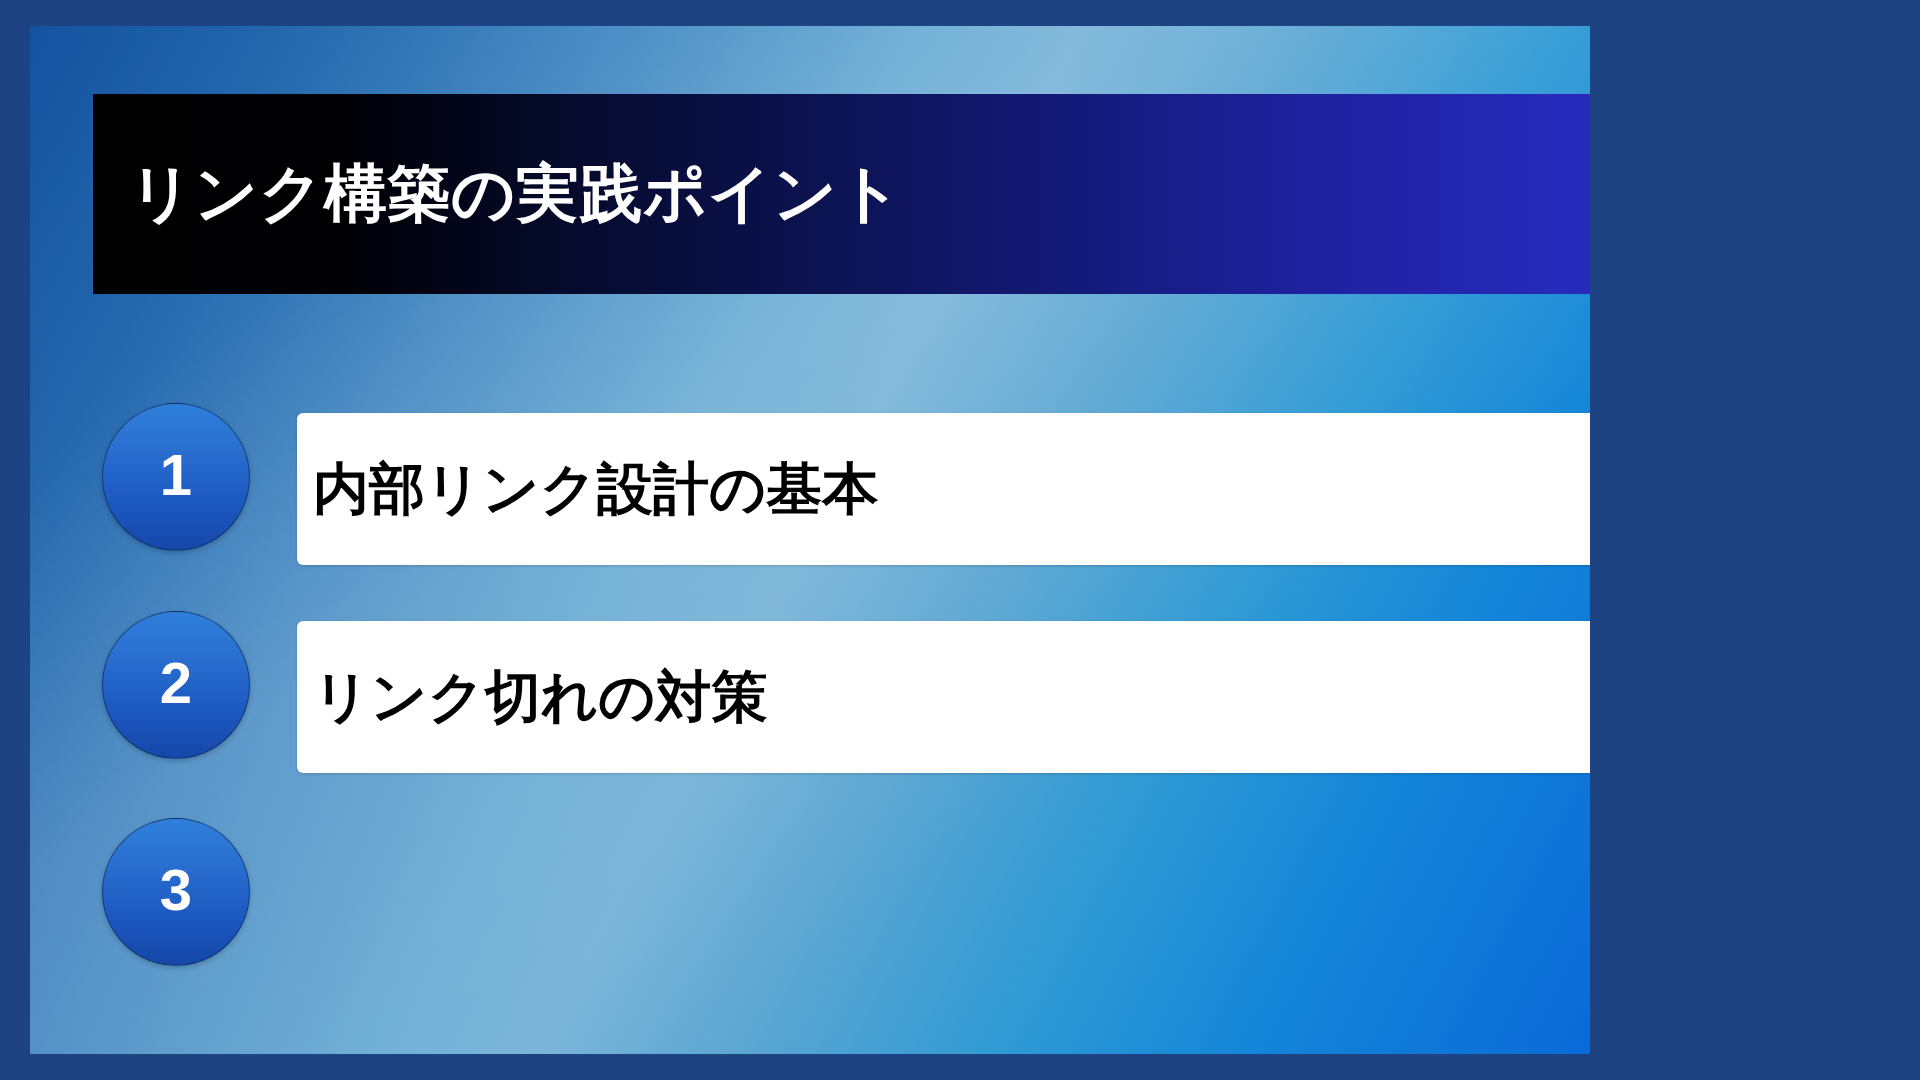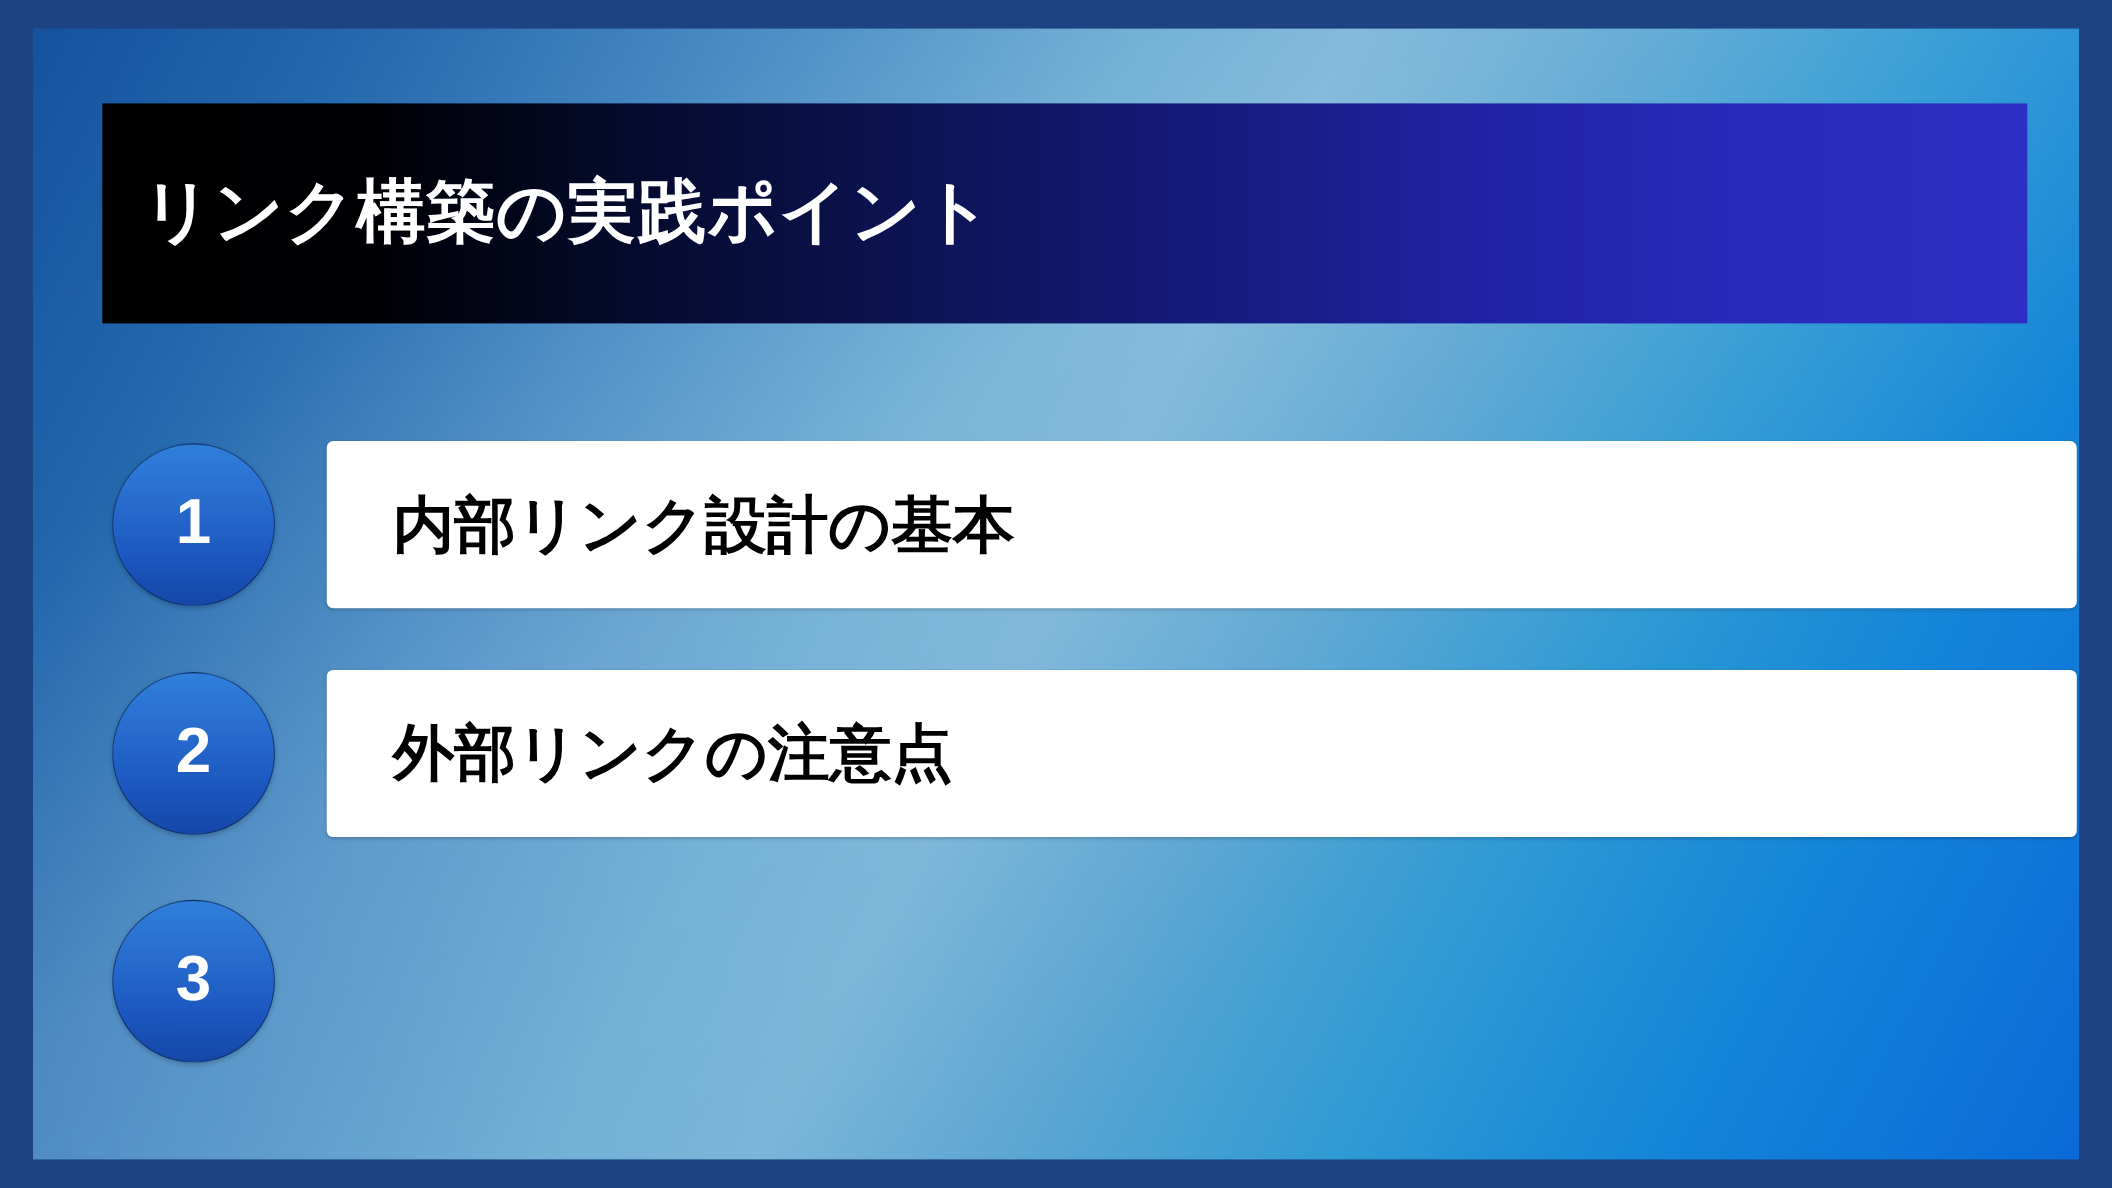--- a/index.html
+++ b/index.html
@@ -20,21 +20,21 @@
     height: 1080px;
     background: #1e4382;
     box-sizing: border-box;
   }
 
   
   .panel {
     position: absolute;
     left: 30px;
     top: 26px;
-    width: 1860px;
+    width: 1560px;
     height: 1028px;
     background:
       linear-gradient(118deg,
         #14529f 0%,
         #2367ad 12%,
         #4a8cc4 27%,
         #6cadd4 42%,
         #79b4d8 50%,
         #5ba6d2 60%,
         #2f9ad4 72%,
@@ -126,29 +126,28 @@
     color: #ffffff;
     font-size: 58px;
     font-weight: bold;
     line-height: 1;
     padding-bottom: 4px;
   }
 
   .card {
     position: absolute;
     left: 267px;
-    top: 0px;
+    top: 12px;
     width: 1547px;
     height: 152px;
     background: #ffffff;
     border-radius: 6px;
     box-shadow: 0 1px 3px rgba(0,0,0,0.18);
     display: flex;
     align-items: center;
-    padding-left: 44px;
   }
   .card-text {
     color: #000000;
     font-size: 56px;
     font-weight: bold;
     margin-left: 16px;
     white-space: nowrap;
     line-height: 1.1;
   }
 </style>
@@ -171,21 +170,21 @@
         <div class="card">
           <span class="card-text">内部リンク設計の基本</span>
         </div>
       </div>
 
       <div class="row row-2">
         <div class="badge">
           <span class="badge-num">2</span>
         </div>
         <div class="card">
-          <span class="card-text">外部リンクの注意点</span>
+          <span class="card-text">リンク切れの対策</span>
         </div>
       </div>
 
       <div class="row row-3">
         <div class="badge">
           <span class="badge-num">3</span>
         </div>
       </div>
 
     </div>

